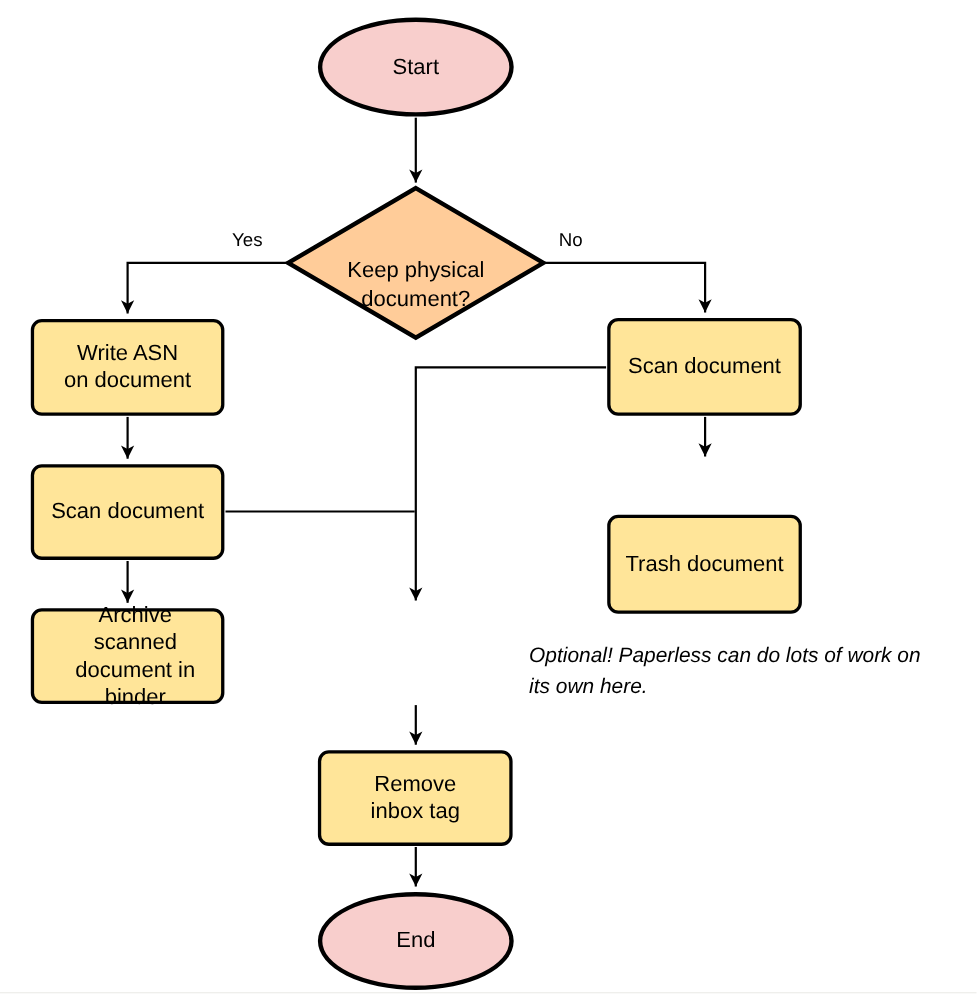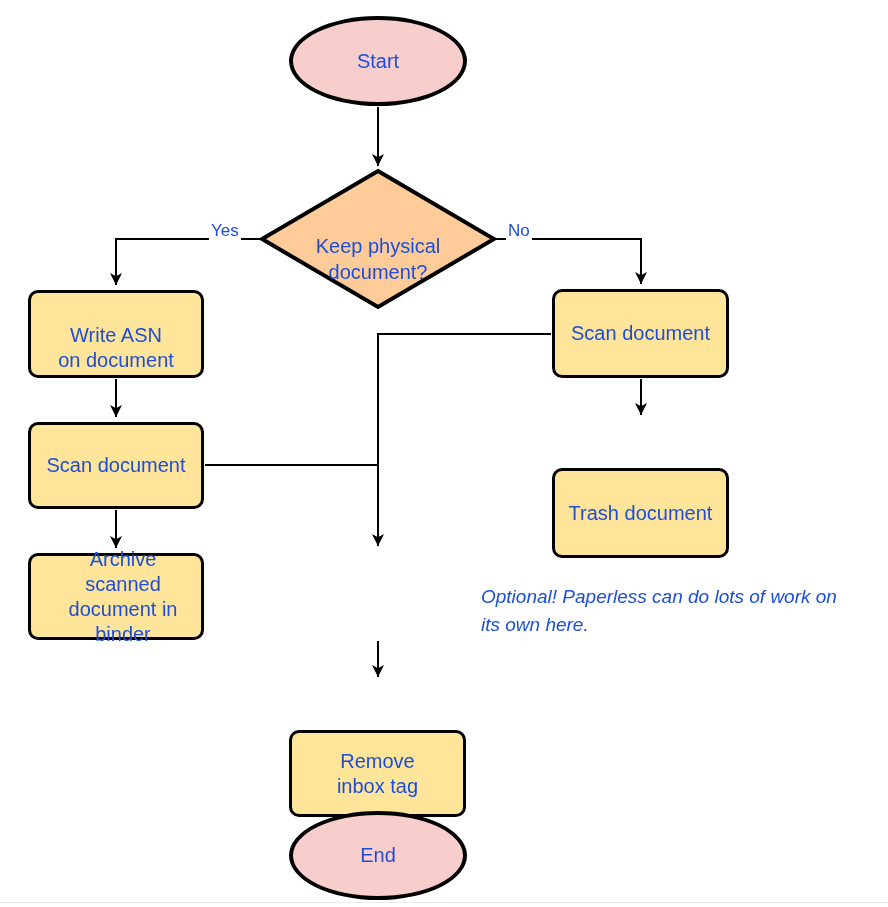--- a/index.html
+++ b/index.html
@@ -7,21 +7,21 @@
     padding: 0;
     background: #ffffff;
     font-family: "Liberation Sans", sans-serif;
   }
   .canvas {
     position: relative;
     width: 888px;
     height: 907px;
     background: #ffffff;
     overflow: hidden;
-    color: #1d4ed8;
+    color: #000000;
   }
   .edges {
     position: absolute;
     left: 0;
     top: 0;
     width: 888px;
     height: 907px;
   }
   .edges polyline {
     fill: none;
@@ -68,21 +68,20 @@
     position: relative;
     line-height: 26px;
     margin-top: 40px;
   }
   .edge-label {
     position: absolute;
     font-size: 17px;
     line-height: 19px;
     background: #ffffff;
     padding: 0 2px;
-    margin-top: 12px;
   }
   .annotation {
     position: absolute;
     left: 481px;
     top: 583px;
     width: 420px;
     font-size: 19px;
     font-style: italic;
     line-height: 28px;
     white-space: pre-line;
@@ -127,21 +126,21 @@
     <svg width="238" height="142" viewBox="0 0 238 142">
       <polygon points="119,3 235,71 119,139 3,71"></polygon>
     </svg>
     <span class="diamond-label">Keep physical
 document?</span>
   </div>
 
   <span class="edge-label" style="left:209px; top:209px;">Yes</span>
   <span class="edge-label" style="left:506px; top:209px;text-align:right;">No</span>
 
-  <div class="node process" style="left:28px; top:290px; width:176px; height:88px;align-items:flex-end;">
+  <div class="node process" style="left:28px; top:290px; width:176px; height:88px;">
     <span>Write ASN
 on document</span>
   </div>
 
   <div class="node process" style="left:28px; top:422px; width:176px; height:87px;">
     <span>Scan document</span>
   </div>
 
   <div class="node process" style="left:28px; top:553px; width:176px; height:87px;padding-left:20px;">
     <span>Archive scanned
@@ -151,21 +150,21 @@
 
   <div class="node process" style="left:552px; top:289px; width:177px; height:89px;">
     <span>Scan document</span>
   </div>
 
   <div class="node process" style="left:552px; top:420px; width:177px; height:90px;margin-top:48px;">
     <span>Trash document</span>
   </div>
 
 
-  <div class="node process" style="left:289px; top:682px; width:177px; height:87px;margin-top:48px;">
+  <div class="node process" style="left:289px; top:682px; width:177px; height:87px;">
     <span>Remove
 inbox tag</span>
   </div>
 
   <div class="node terminator" style="left:289px; top:811px; width:178px; height:89px;">
     <span>End</span>
   </div>
 
   <div class="annotation">Optional! Paperless can do lots of work on
 its own here.</div>

